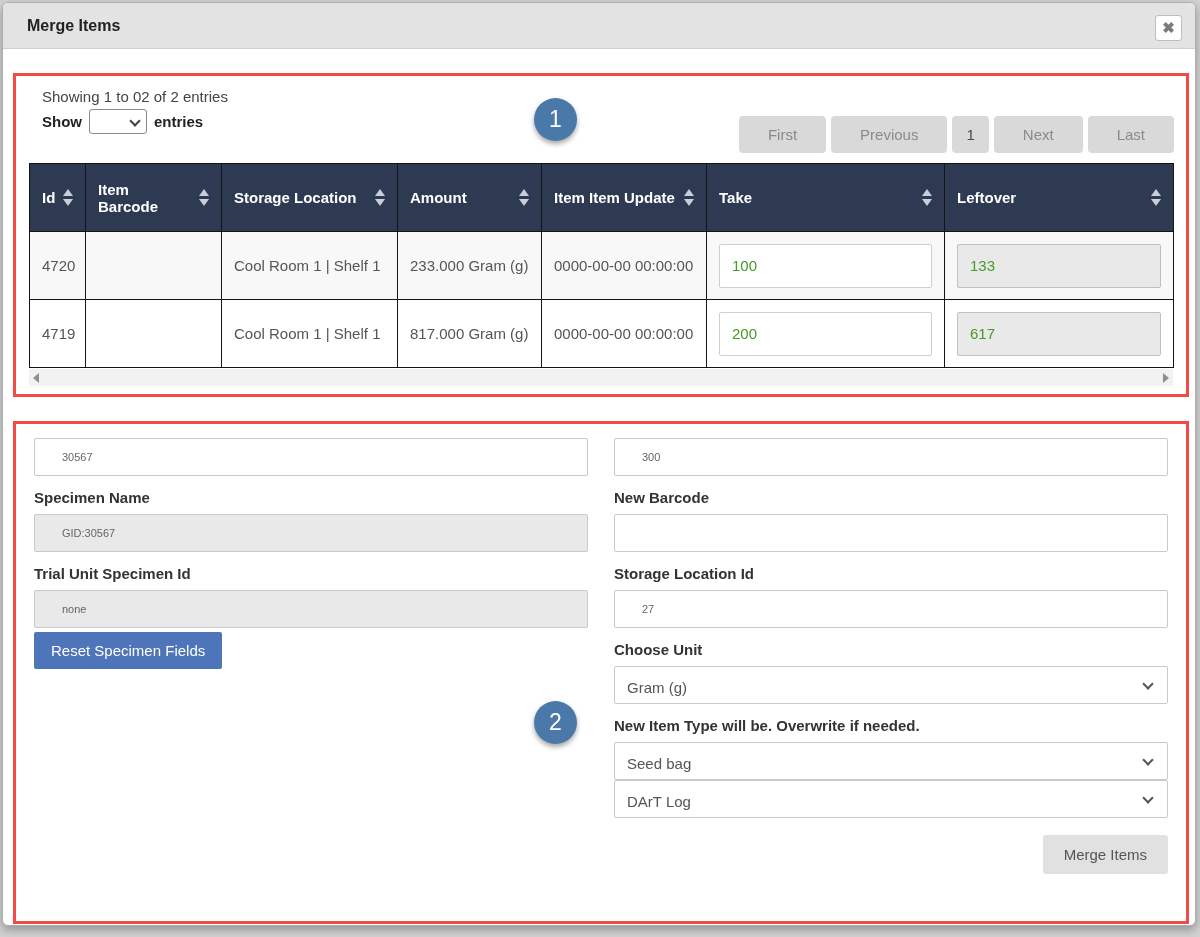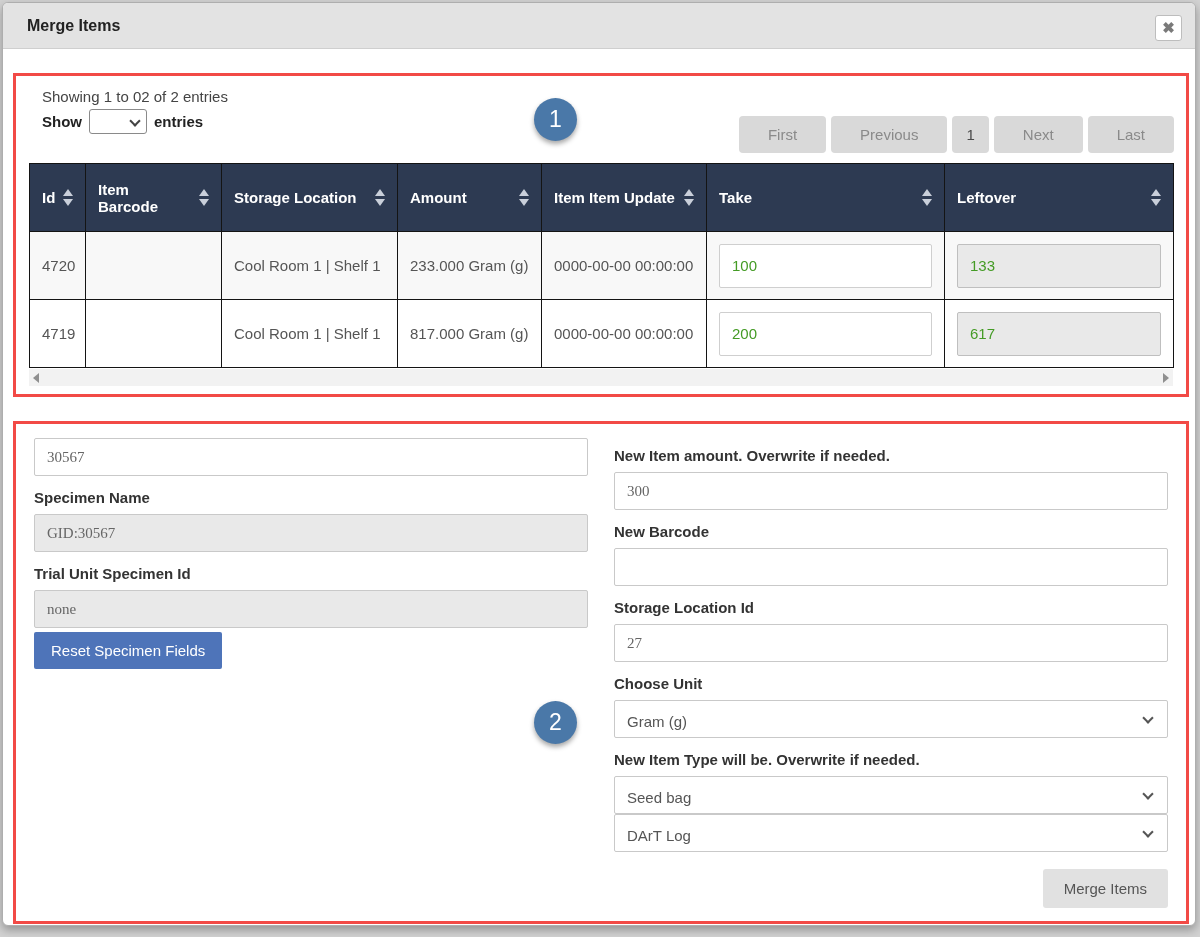--- a/index.html
+++ b/index.html
@@ -95,22 +95,22 @@
   .hs-left, .hs-right { position:absolute; top:4px; width:0; height:0; cursor:pointer; }
   .hs-left  { left:4px;  border-top:5px solid transparent; border-bottom:5px solid transparent; border-right:6px solid #8f8f8f; }
   .hs-right { right:4px; border-top:5px solid transparent; border-bottom:5px solid transparent; border-left:6px solid #8f8f8f; }
   
   .form-cols { display:flex; gap:26px; padding:14px 18px 0 18px; }
   .fcol { flex:1; min-width:0; }
   .flabel { font-size:15px; font-weight:bold; color:#333; margin:13px 0 8px; }
   .flabel.first { margin-top:9px; }
   .finput {
     width:100%; height:38px; border:1px solid #c9c9c9; border-radius:2px;
-    font-size:15px; color:#666; padding:0 12px; background:#fff;
-    font-family:Liberation Serif, serif;
+    font-size:11px; color:#666; padding:0 27px; background:#fff;
+    font-family:Liberation Sans, sans-serif;
   }
   .finput:disabled, .finput.disabled { background:#e9e9e9; color:#666; border-color:#c9c9c9; }
   .fselect {
     width:100%; height:38px; border:1px solid #c9c9c9; border-radius:2px;
     background:#fff; position:relative; display:flex; align-items:center;
     padding:5px 34px 0 12px; font-size:15px; color:#555; cursor:pointer;
   }
   .fselect .chev { position:absolute; right:15px; top:13px; border-color:#555; }
   .reset-btn {
     margin-top:4px; background:#4e74b9; color:#fff; border:none; border-radius:2px;
@@ -275,21 +275,20 @@
         <div class="flabel">Specimen Name</div>
         <input class="finput disabled" disabled="" value="GID:30567" style="">
 
         <div class="flabel">Trial Unit Specimen Id</div>
         <input class="finput disabled" disabled="" value="none" style="">
 
         <button class="reset-btn">Reset Specimen Fields</button>
       </div>
 
       <div class="fcol">
-        <div class="flabel first">New Item amount. Overwrite if needed.</div>
         <input class="finput" value="300" style="">
 
         <div class="flabel">New Barcode</div>
         <input class="finput" value="" style="">
 
         <div class="flabel">Storage Location Id</div>
         <input class="finput" value="27" style="">
 
         <div class="flabel">Choose Unit</div>
         <div class="fselect">

